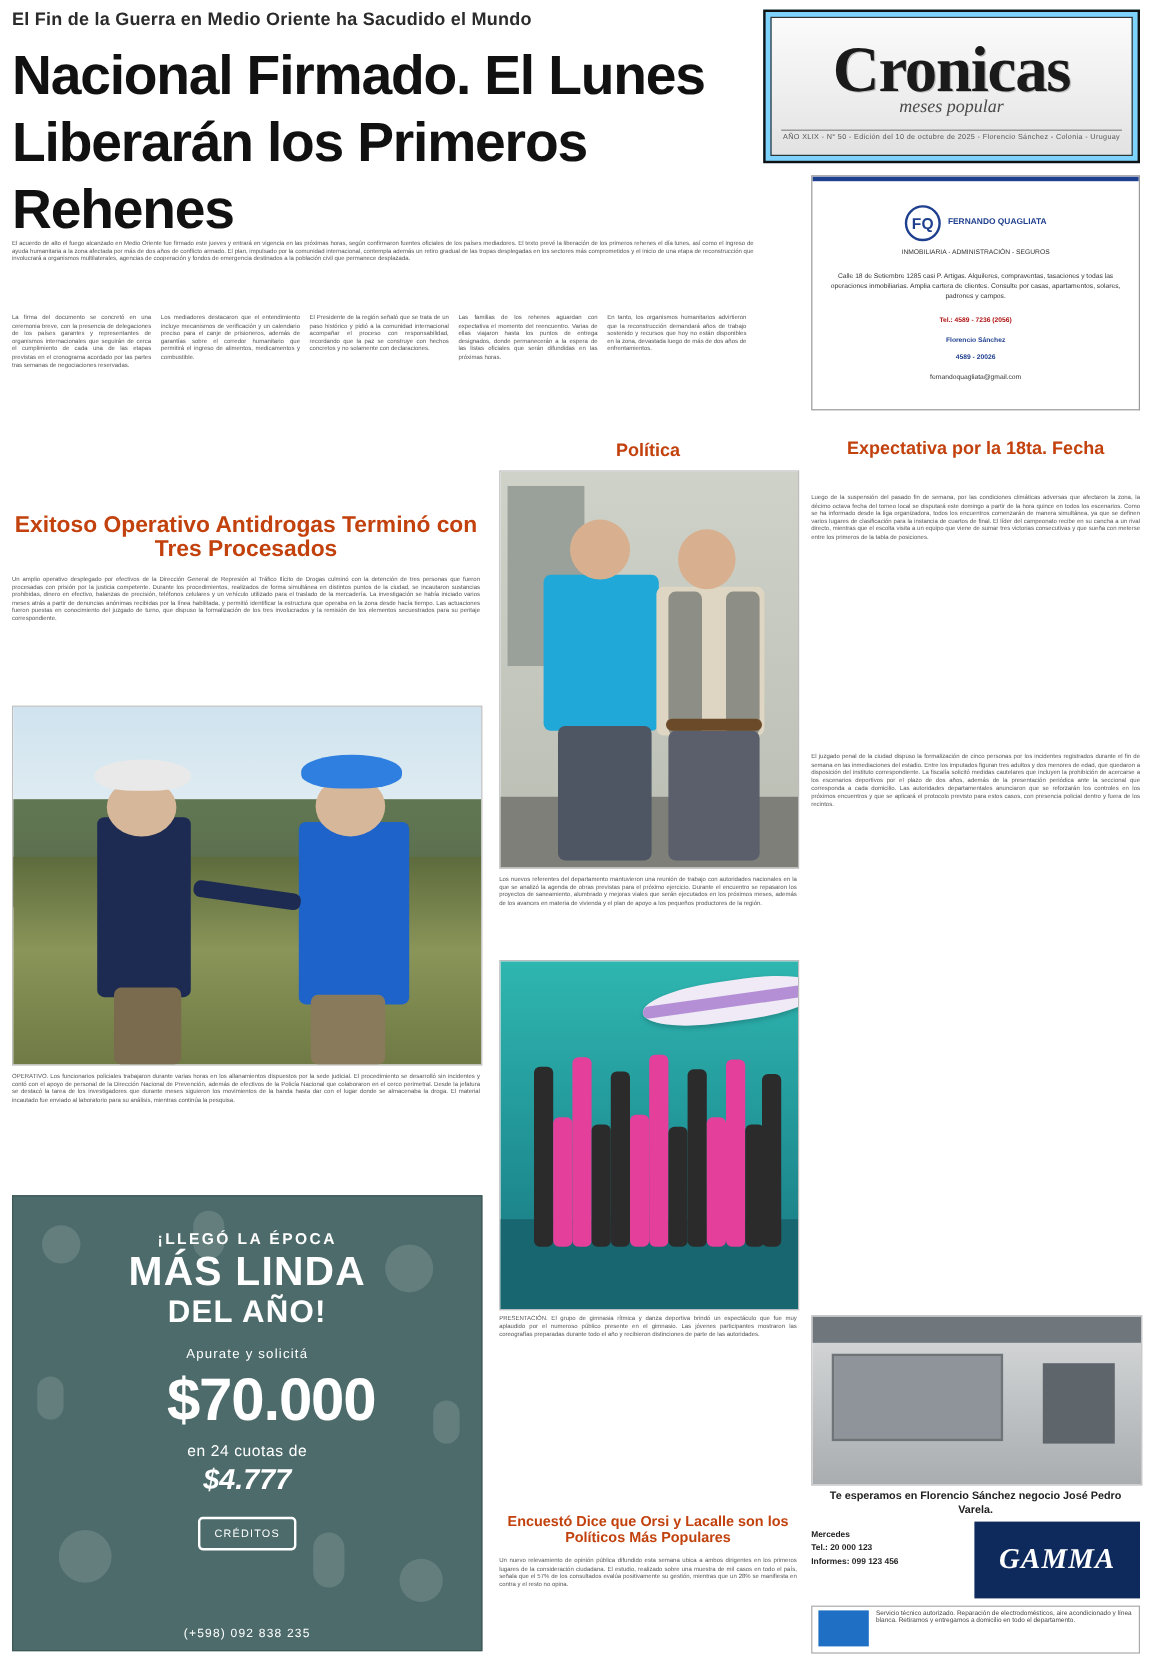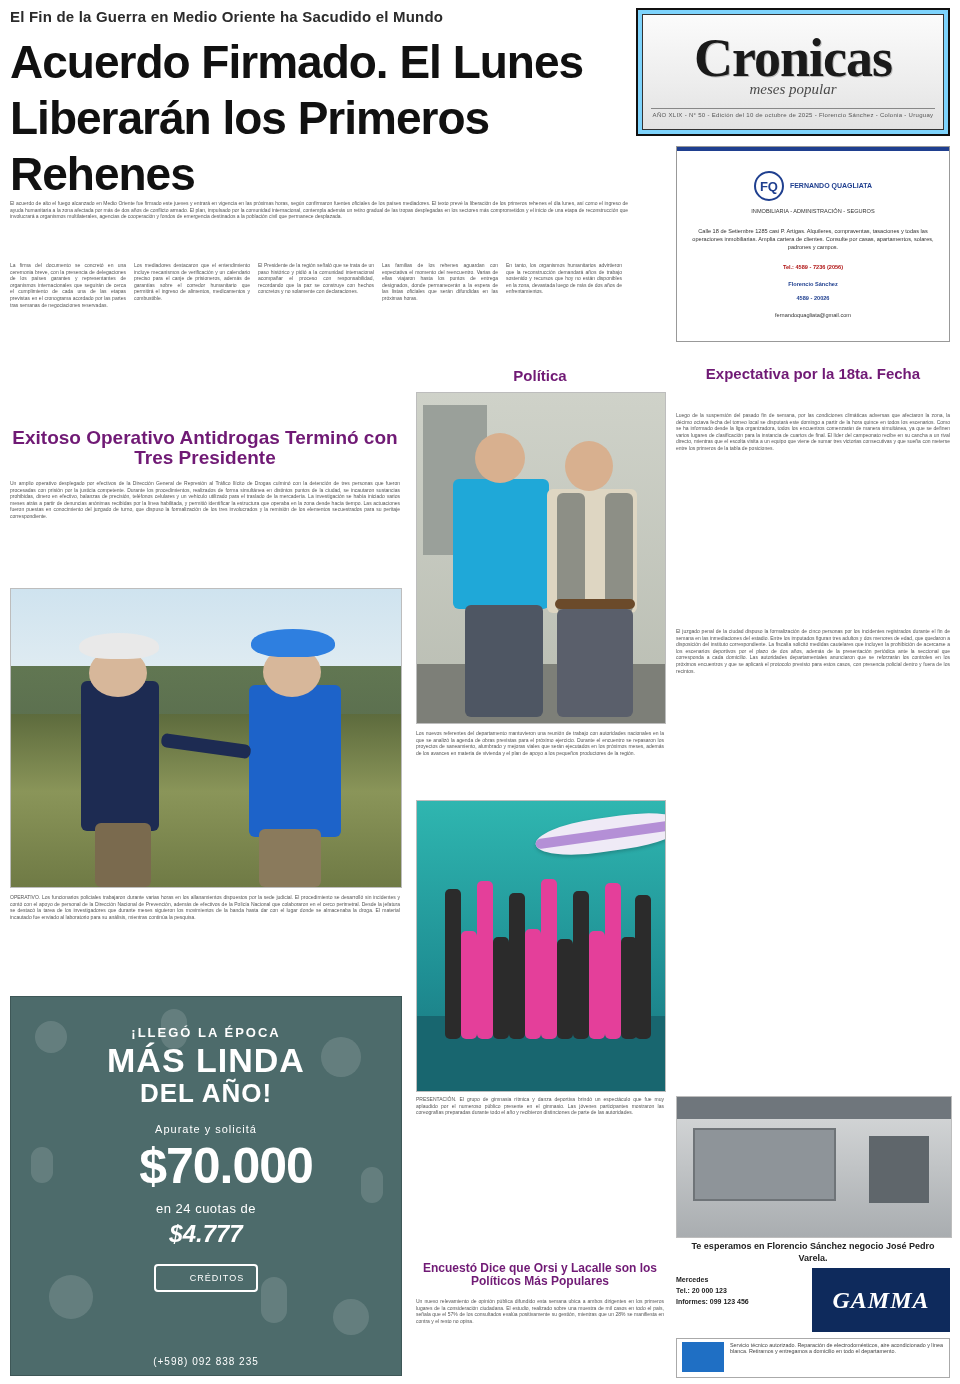--- a/index.html
+++ b/index.html
@@ -38,21 +38,21 @@
       color:#3a3a3a;text-align:justify;}
 
   
   .ftext{font-size:5px;line-height:6.6px;color:#555;text-align:justify;}
 
   
   .cols5{position:absolute;left:10px;top:262px;width:618px;display:flex;gap:8px;}
   .cols5 .col{width:116px;}
 
   
-  .sec-head{font-family:"Liberation Sans", sans-serif;font-weight:bold;color:#701a75;
+  .sec-head{font-family:"Liberation Sans", sans-serif;font-weight:bold;color:#c2410c;
       text-align:center;line-height:1.05;}
 
   .left-head{position:absolute;left:10px;top:428px;width:390px;font-size:19px;}
   .left-body{position:absolute;left:10px;top:480px;width:390px;}
   .left-photo{position:absolute;left:10px;top:588px;width:390px;height:298px;overflow:hidden;
       border:1px solid #bdbdbd;}
   .left-caption{position:absolute;left:10px;top:894px;width:390px;}
 
   
   .pol-head{position:absolute;left:416px;top:368px;width:248px;font-size:15px;}
@@ -102,21 +102,21 @@
   .promo .deco{position:absolute;inset:0;opacity:.13;}
   .promo .content{position:relative;text-align:center;padding-top:28px;}
   .promo .l1{font-size:13px;letter-spacing:2px;font-weight:bold;}
   .promo .l2{font-size:34px;font-weight:bold;line-height:36px;letter-spacing:1px;margin-top:2px;}
   .promo .l3{font-size:26px;font-weight:bold;letter-spacing:1px;}
   .promo .l4{font-size:11px;margin-top:14px;letter-spacing:1px;}
   .promo .amount{font-size:50px;font-weight:bold;letter-spacing:-1px;margin-top:2px;padding-left:40px;}
   .promo .l5{font-size:13px;margin-top:6px;letter-spacing:.5px;}
   .promo .l6{font-size:24px;font-style:italic;font-weight:bold;margin-top:4px;}
   .promo .logo{margin:16px auto 0 auto;width:78px;height:24px;border:2px solid #fff;border-radius:4px;
-      display:flex;align-items:center;justify-content:center;font-size:9px;letter-spacing:1px;padding-left:22px;}
+      display:flex;align-items:center;justify-content:center;font-size:9px;letter-spacing:1px;}
   .promo .phone{position:absolute;bottom:8px;left:0;right:0;text-align:center;font-size:10px;letter-spacing:1px;}
 
   
   .ph{position:absolute;inset:0;}
   .sky{position:absolute;left:0;top:0;right:0;height:52%;background:linear-gradient(180deg,#cfe3ef,#eef3f4);}
   .field{position:absolute;left:0;bottom:0;right:0;height:58%;
       background:linear-gradient(180deg,#5d6b3d,#8a9559 45%,#6f7a45);}
   .trees{position:absolute;left:0;top:26%;right:0;height:30%;
       background:linear-gradient(180deg,#4b6236,#3d5330);opacity:.85;}
   .man{position:absolute;border-radius:6px;}
@@ -144,34 +144,34 @@
   <div class="masthead-box">
     <div class="mast-inner">
       <div class="mast-title">Cronicas</div>
       <div class="mast-sub">meses popular</div>
       <div class="mast-line"></div>
       <div class="mast-meta">AÑO XLIX - N° 50 - Edición del 10 de octubre de 2025 - Florencio Sánchez - Colonia - Uruguay</div>
     </div>
   </div>
 
   <div class="headline">
-    <h1>Acuerdo Firmado. El Lunes Liberarán los Primeros Rehenes</h1>
+    <h1>Nacional Firmado. El Lunes Liberarán los Primeros Rehenes</h1>
   </div>
 
   <div class="lead ftext">El acuerdo de alto el fuego alcanzado en Medio Oriente fue firmado este jueves y entrará en vigencia en las próximas horas, según confirmaron fuentes oficiales de los países mediadores. El texto prevé la liberación de los primeros rehenes el día lunes, así como el ingreso de ayuda humanitaria a la zona afectada por más de dos años de conflicto armado. El plan, impulsado por la comunidad internacional, contempla además un retiro gradual de las tropas desplegadas en los sectores más comprometidos y el inicio de una etapa de reconstrucción que involucrará a organismos multilaterales, agencias de cooperación y fondos de emergencia destinados a la población civil que permanece desplazada.</div>
 
   <div class="cols5">
     <div class="col ftext">La firma del documento se concretó en una ceremonia breve, con la presencia de delegaciones de los países garantes y representantes de organismos internacionales que seguirán de cerca el cumplimiento de cada una de las etapas previstas en el cronograma acordado por las partes tras semanas de negociaciones reservadas.</div>
     <div class="col ftext">Los mediadores destacaron que el entendimiento incluye mecanismos de verificación y un calendario preciso para el canje de prisioneros, además de garantías sobre el corredor humanitario que permitirá el ingreso de alimentos, medicamentos y combustible.</div>
     <div class="col ftext">El Presidente de la región señaló que se trata de un paso histórico y pidió a la comunidad internacional acompañar el proceso con responsabilidad, recordando que la paz se construye con hechos concretos y no solamente con declaraciones.</div>
     <div class="col ftext">Las familias de los rehenes aguardan con expectativa el momento del reencuentro. Varias de ellas viajaron hasta los puntos de entrega designados, donde permanecerán a la espera de las listas oficiales que serán difundidas en las próximas horas.</div>
     <div class="col ftext">En tanto, los organismos humanitarios advirtieron que la reconstrucción demandará años de trabajo sostenido y recursos que hoy no están disponibles en la zona, devastada luego de más de dos años de enfrentamientos.</div>
   </div>
 
-  <div class="sec-head left-head">Exitoso Operativo Antidrogas Terminó con Tres Presidente</div>
+  <div class="sec-head left-head">Exitoso Operativo Antidrogas Terminó con Tres Procesados</div>
   <div class="left-body ftext">Un amplio operativo desplegado por efectivos de la Dirección General de Represión al Tráfico Ilícito de Drogas culminó con la detención de tres personas que fueron procesadas con prisión por la justicia competente. Durante los procedimientos, realizados de forma simultánea en distintos puntos de la ciudad, se incautaron sustancias prohibidas, dinero en efectivo, balanzas de precisión, teléfonos celulares y un vehículo utilizado para el traslado de la mercadería. La investigación se había iniciado varios meses atrás a partir de denuncias anónimas recibidas por la línea habilitada, y permitió identificar la estructura que operaba en la zona desde hacía tiempo. Las actuaciones fueron puestas en conocimiento del juzgado de turno, que dispuso la formalización de los tres involucrados y la remisión de los elementos secuestrados para su peritaje correspondiente.</div>
 
   <div class="left-photo">
     <div class="ph">
       <div class="sky"></div>
       <div class="trees"></div>
       <div class="field"></div>
 
       <div class="man" style="left:70px;top:92px;width:78px;height:150px;background:#1d2b52;"></div>
       <div class="man" style="left:78px;top:60px;width:58px;height:48px;background:#d7b79a;border-radius:50%;"></div>

